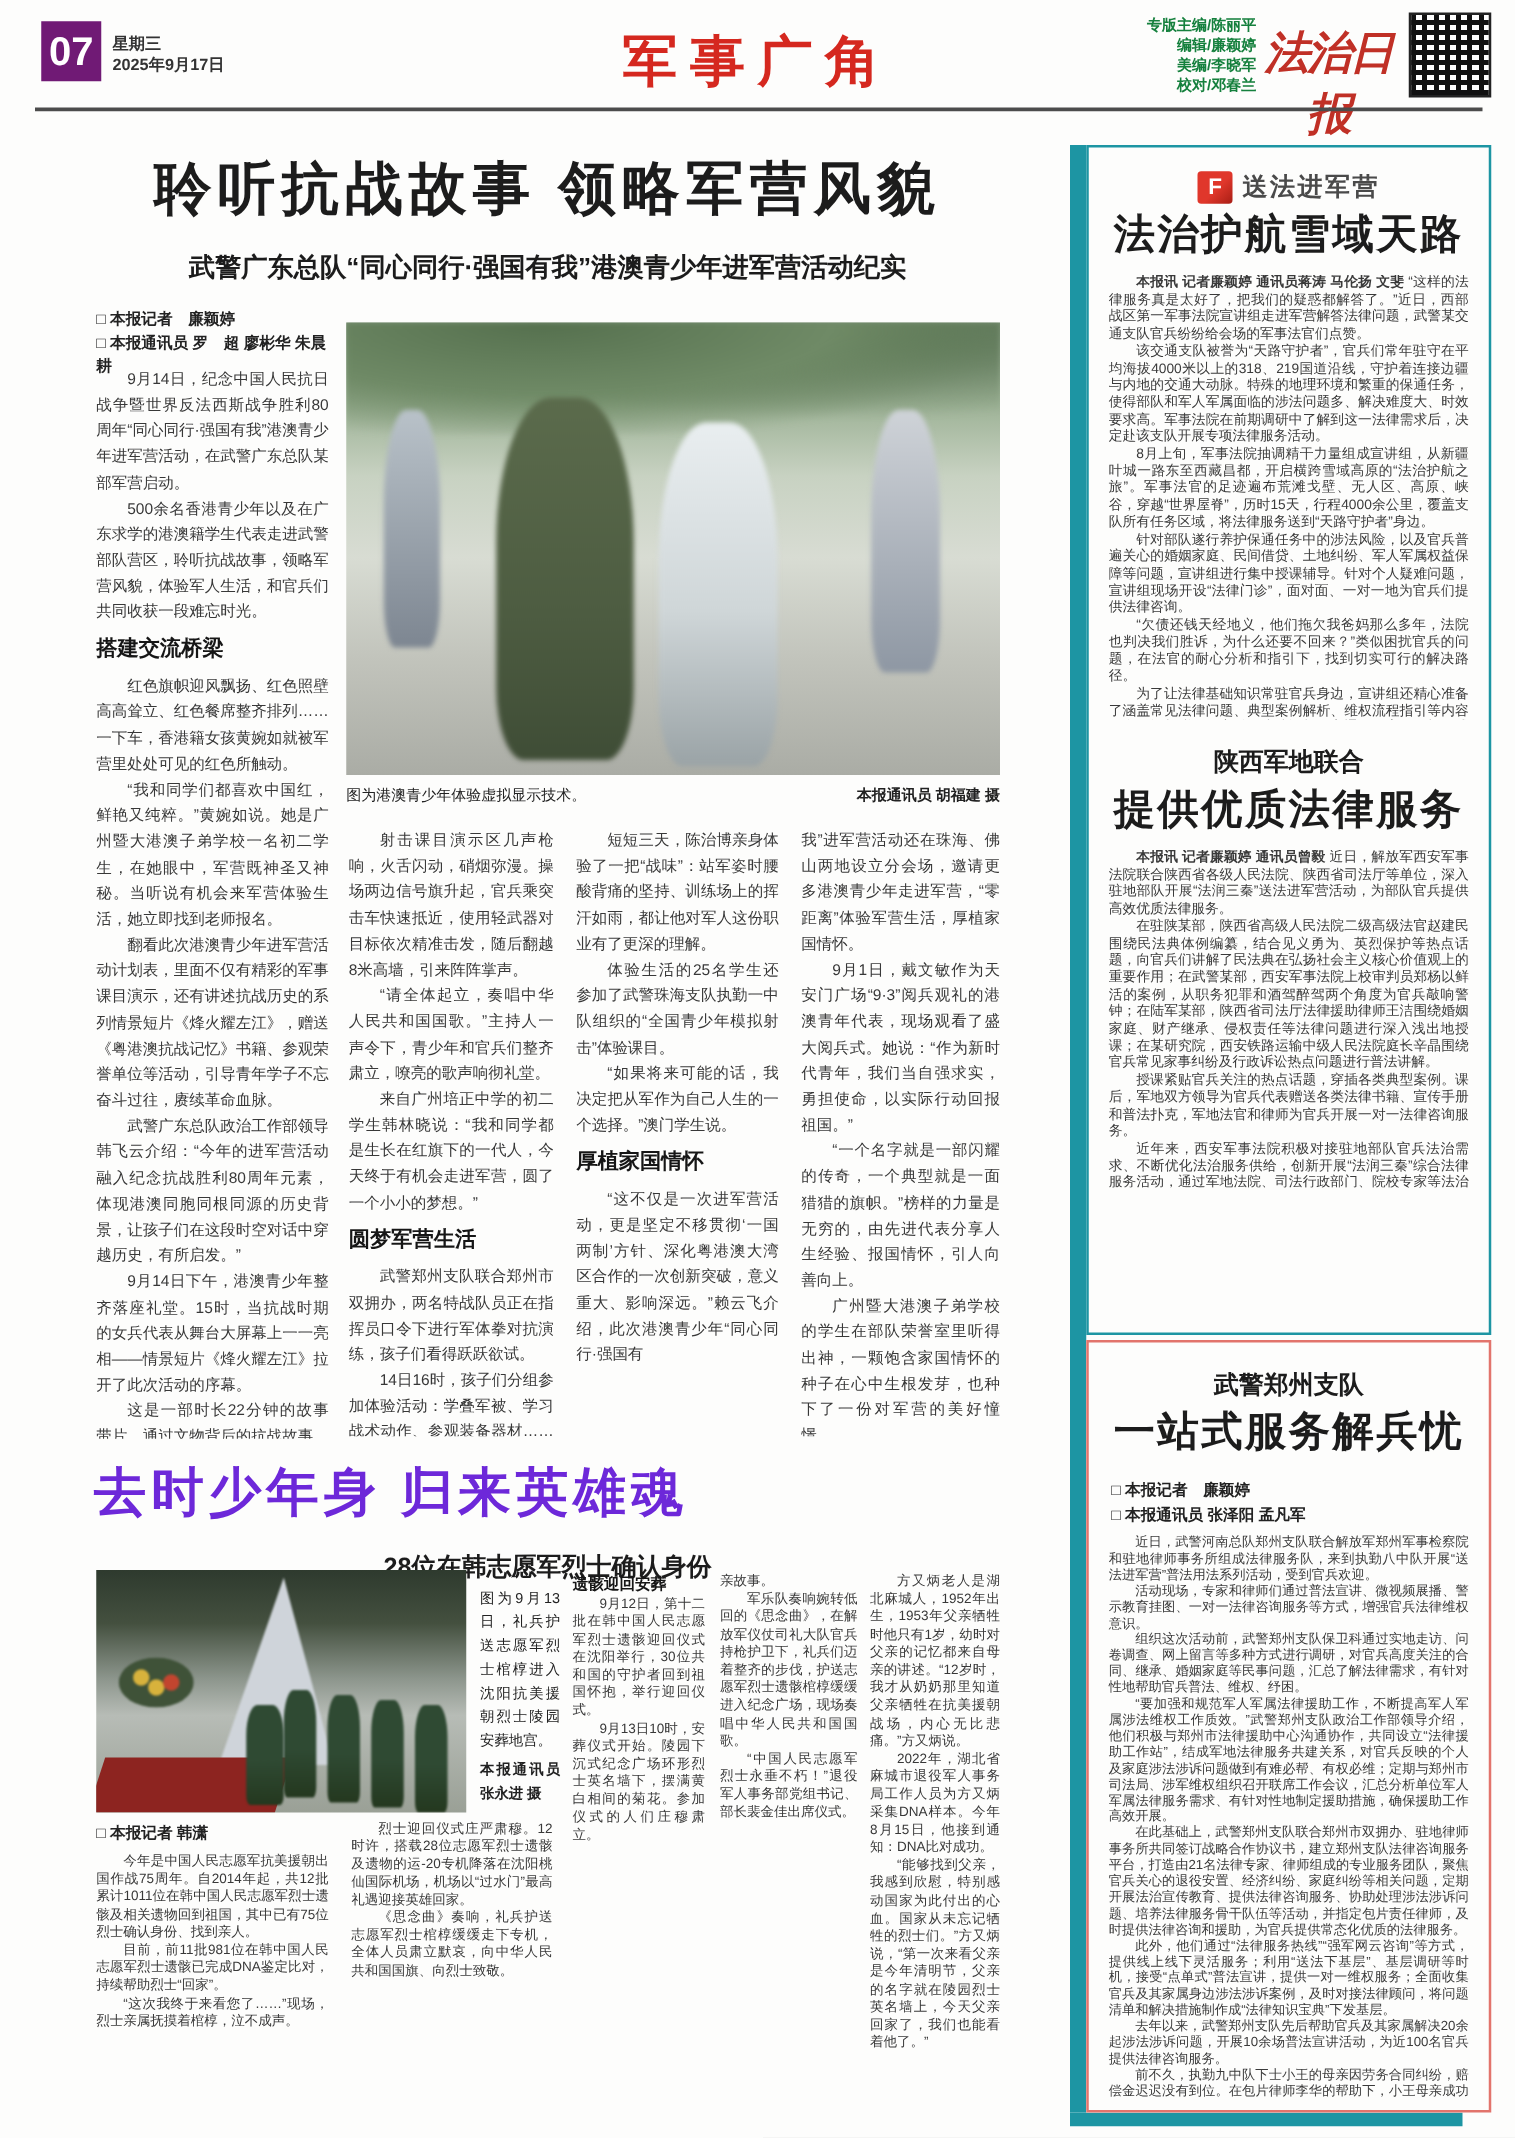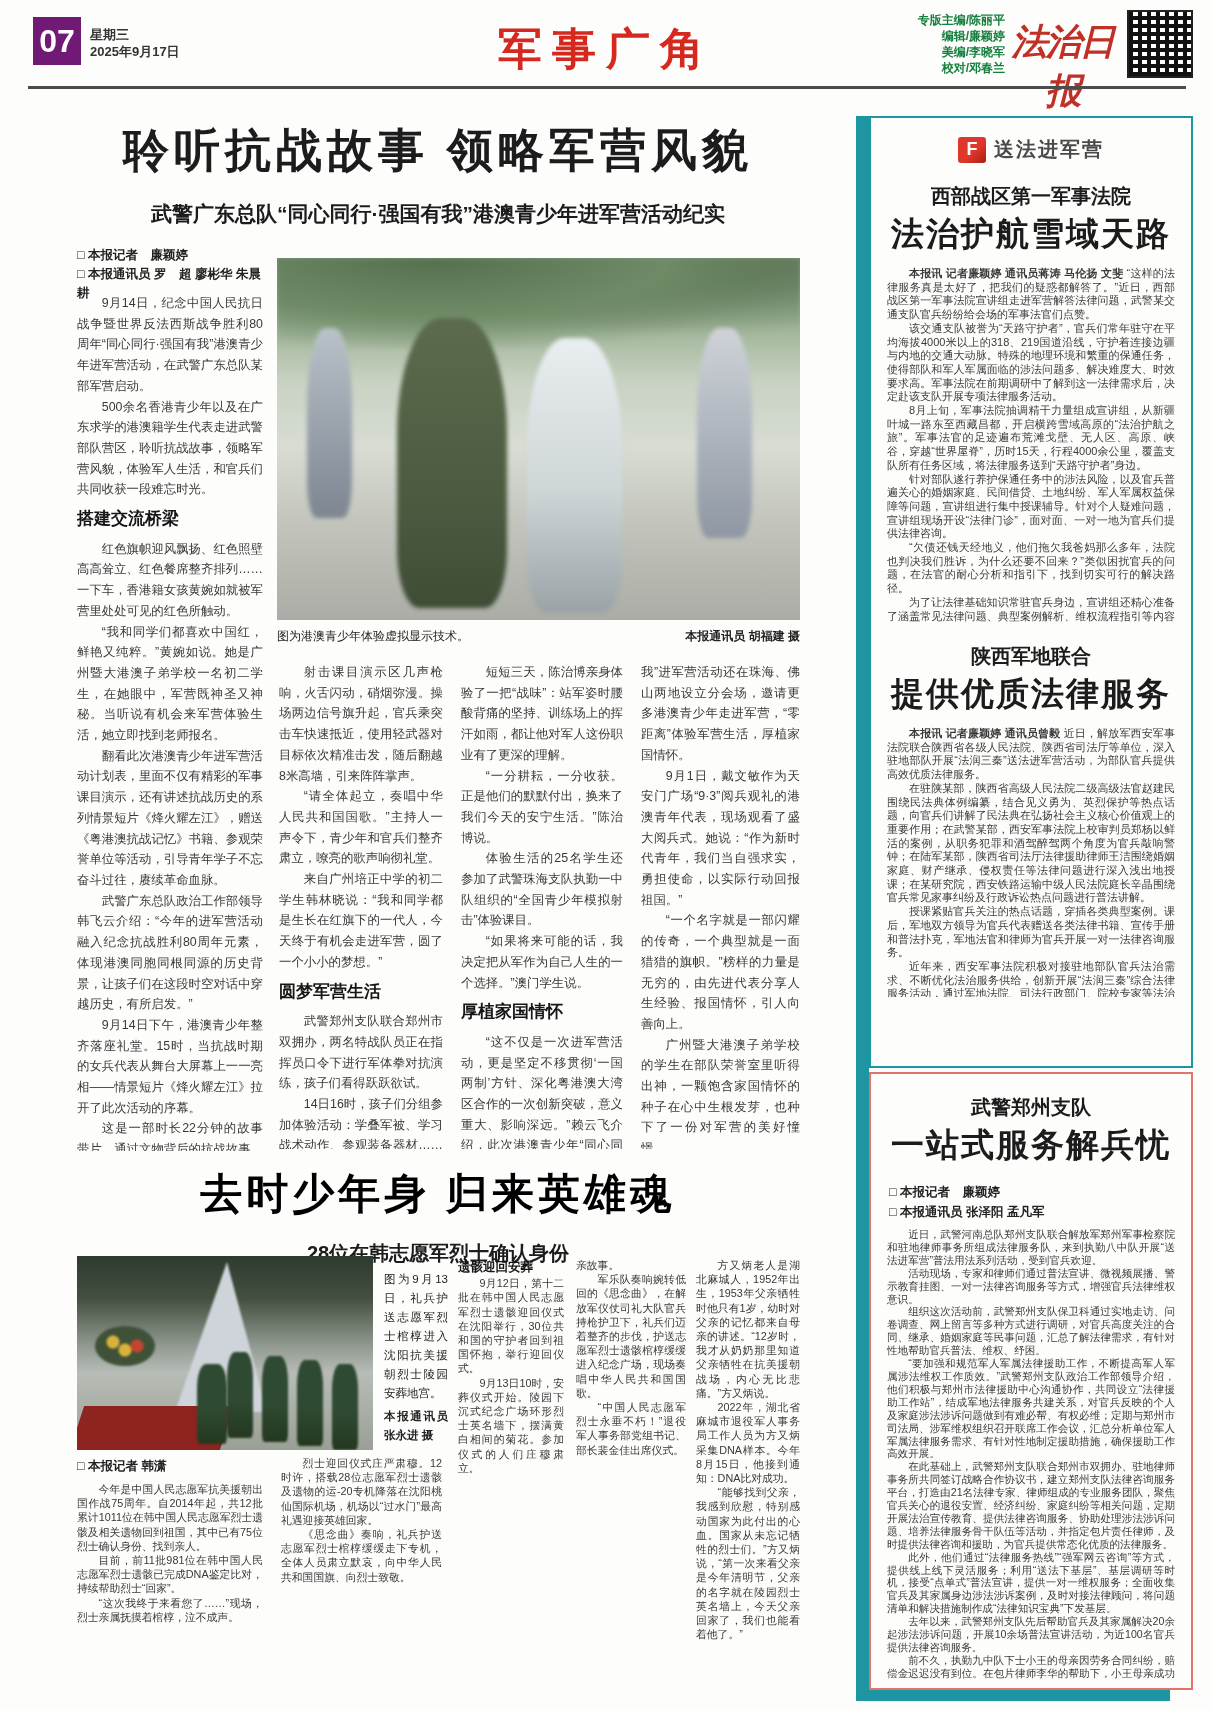--- a/index.html
+++ b/index.html
@@ -38,22 +38,22 @@
     background:radial-gradient(ellipse at 30% 0%,#55704e 0%,#6f8a66 45%,transparent 75%),
                radial-gradient(ellipse at 75% 10%,#4d6847 0%,transparent 60%);filter:blur(2px);}
   .fig{position:absolute;border-radius:40% 40% 20% 20%;filter:blur(2px);}
   .fig.soldier{left:120px;top:60px;width:110px;height:290px;background:linear-gradient(180deg,#5b6b4c,#4d5c41 60%,#3f4d36);}
   .fig.visitor{left:250px;top:80px;width:95px;height:275px;background:linear-gradient(180deg,#e9eef0,#cfd6d8 55%,#9aa3a6);}
   .fig.bystander1{left:420px;top:70px;width:55px;height:210px;background:linear-gradient(180deg,#cfd3d8,#8e97a3);}
   .fig.bystander2{left:30px;top:70px;width:45px;height:190px;background:linear-gradient(180deg,#b9c2c9,#7d8691);}
   .m-cap{position:absolute;left:277px;top:628px;width:523px;font-size:12px;color:#222;}
   .m-cap .credit{float:right;font-weight:bold;}
   
-  .b-head{position:absolute;left:75px;top:1166px;width:726px;text-align:center;font-size:42px;font-weight:600;
-    letter-spacing:4px;color:#000000;}
+  .b-head{position:absolute;left:75px;top:1166px;width:726px;text-align:left;font-size:42px;font-weight:600;
+    letter-spacing:4px;color:#6d28d9;}
   .b-sub{position:absolute;left:75px;top:1228px;width:726px;text-align:center;font-size:20px;font-weight:600;color:#1c1c1c;margin-top:12px;}
   .b-photo{position:absolute;left:77px;top:1256px;width:296px;height:194px;overflow:hidden;
     background:linear-gradient(180deg,#2e3a2e 0%,#44503f 22%,#8d968d 45%,#b7bcb6 60%,#9aa096 100%);}
   .b-photo .monument{position:absolute;left:98px;top:6px;width:0;height:0;
     border-left:52px solid transparent;border-right:40px solid transparent;border-bottom:150px solid #cfd4da;filter:blur(1px);}
   .b-photo .carpet{position:absolute;left:0;top:150px;width:150px;height:44px;background:#8d2420;transform:skewX(-18deg);}
   .b-photo .wreath{position:absolute;left:18px;top:70px;width:60px;height:40px;border-radius:50%;
     background:radial-gradient(circle at 30% 40%,#d8b23c 0 6px,transparent 7px),
                radial-gradient(circle at 70% 50%,#c2452f 0 6px,transparent 7px),
                radial-gradient(circle at 50% 60%,#d8b23c 0 6px,transparent 7px),#3f5238;filter:blur(1px);}
@@ -140,42 +140,40 @@
   <div class="col" id="mcol2">
       <p class="para">射击课目演示区几声枪响，火舌闪动，硝烟弥漫。操场两边信号旗升起，官兵乘突击车快速抵近，使用轻武器对目标依次精准击发，随后翻越8米高墙，引来阵阵掌声。</p>
       <p class="para">“请全体起立，奏唱中华人民共和国国歌。”主持人一声令下，青少年和官兵们整齐肃立，嘹亮的歌声响彻礼堂。</p>
       <p class="para">来自广州培正中学的初二学生韩林晓说：“我和同学都是生长在红旗下的一代人，今天终于有机会走进军营，圆了一个小小的梦想。”</p>
       <h4 class="subhead">圆梦军营生活</h4>
       <p class="para">武警郑州支队联合郑州市双拥办，两名特战队员正在指挥员口令下进行军体拳对抗演练，孩子们看得跃跃欲试。</p>
       <p class="para">14日16时，孩子们分组参加体验活动：学叠军被、学习战术动作、参观装备器材……军营生活的点滴让他们新奇不已。</p>
     </div>
   <div class="col" id="mcol3">
       <p class="para">短短三天，陈治博亲身体验了一把“战味”：站军姿时腰酸背痛的坚持、训练场上的挥汗如雨，都让他对军人这份职业有了更深的理解。</p>
-      <p class="para">“一分耕耘，一分收获。正是他们的默默付出，换来了我们今天的安宁生活。”陈治博说。</p>
       <p class="para">体验生活的25名学生还参加了武警珠海支队执勤一中队组织的“全国青少年模拟射击”体验课目。</p>
       <p class="para">“如果将来可能的话，我决定把从军作为自己人生的一个选择。”澳门学生说。</p>
       <h4 class="subhead">厚植家国情怀</h4>
       <p class="para">“这不仅是一次进军营活动，更是坚定不移贯彻‘一国两制’方针、深化粤港澳大湾区合作的一次创新突破，意义重大、影响深远。”赖云飞介绍，此次港澳青少年“同心同行·强国有</p>
     </div>
   <div class="col" id="mcol4">
       <p class="para ni">我”进军营活动还在珠海、佛山两地设立分会场，邀请更多港澳青少年走进军营，“零距离”体验军营生活，厚植家国情怀。</p>
       <p class="para">9月1日，戴文敏作为天安门广场“9·3”阅兵观礼的港澳青年代表，现场观看了盛大阅兵式。她说：“作为新时代青年，我们当自强求实，勇担使命，以实际行动回报祖国。”</p>
       <p class="para">“一个名字就是一部闪耀的传奇，一个典型就是一面猎猎的旗帜。”榜样的力量是无穷的，由先进代表分享人生经验、报国情怀，引人向善向上。</p>
       <p class="para">广州暨大港澳子弟学校的学生在部队荣誉室里听得出神，一颗饱含家国情怀的种子在心中生根发芽，也种下了一份对军营的美好憧憬。</p>
     </div>
 
   <div class="teal-bar"></div>
   <div class="teal-bar-bottom"></div>
 
   <div class="tbox">
     <div class="badge">
       <div class="cube">F</div>
       <div class="btxt">送法进军营</div>
     </div>
-    <div class="kicker">西部战区第一军事法院</div>
     <div class="rhead">法治护航雪域天路</div>
     <div class="rbody" id="r1body">
         <p class="para"><b>本报讯 记者廉颖婷 通讯员蒋涛 马伦扬 文斐 </b>“这样的法律服务真是太好了，把我们的疑惑都解答了。”近日，西部战区第一军事法院宣讲组走进军营解答法律问题，武警某交通支队官兵纷纷给会场的军事法官们点赞。</p>
         <p class="para">该交通支队被誉为“天路守护者”，官兵们常年驻守在平均海拔4000米以上的318、219国道沿线，守护着连接边疆与内地的交通大动脉。特殊的地理环境和繁重的保通任务，使得部队和军人军属面临的涉法问题多、解决难度大、时效要求高。军事法院在前期调研中了解到这一法律需求后，决定赴该支队开展专项法律服务活动。</p>
         <p class="para">8月上旬，军事法院抽调精干力量组成宣讲组，从新疆叶城一路东至西藏昌都，开启横跨雪域高原的“法治护航之旅”。军事法官的足迹遍布荒滩戈壁、无人区、高原、峡谷，穿越“世界屋脊”，历时15天，行程4000余公里，覆盖支队所有任务区域，将法律服务送到“天路守护者”身边。</p>
         <p class="para">针对部队遂行养护保通任务中的涉法风险，以及官兵普遍关心的婚姻家庭、民间借贷、土地纠纷、军人军属权益保障等问题，宣讲组进行集中授课辅导。针对个人疑难问题，宣讲组现场开设“法律门诊”，面对面、一对一地为官兵们提供法律咨询。</p>
         <p class="para">“欠债还钱天经地义，他们拖欠我爸妈那么多年，法院也判决我们胜诉，为什么还要不回来？”类似困扰官兵的问题，在法官的耐心分析和指引下，找到切实可行的解决路径。</p>
         <p class="para">为了让法律基础知识常驻官兵身边，宣讲组还精心准备了涵盖常见法律问题、典型案例解析、维权流程指引等内容的学习资料赠送给官兵。这些资料语言通俗、案例贴切，成为官兵们日常浏览学习、提升法治素养的“口袋书”和“工具包”。</p>
       </div>
     <div class="kicker">陕西军地联合</div>

